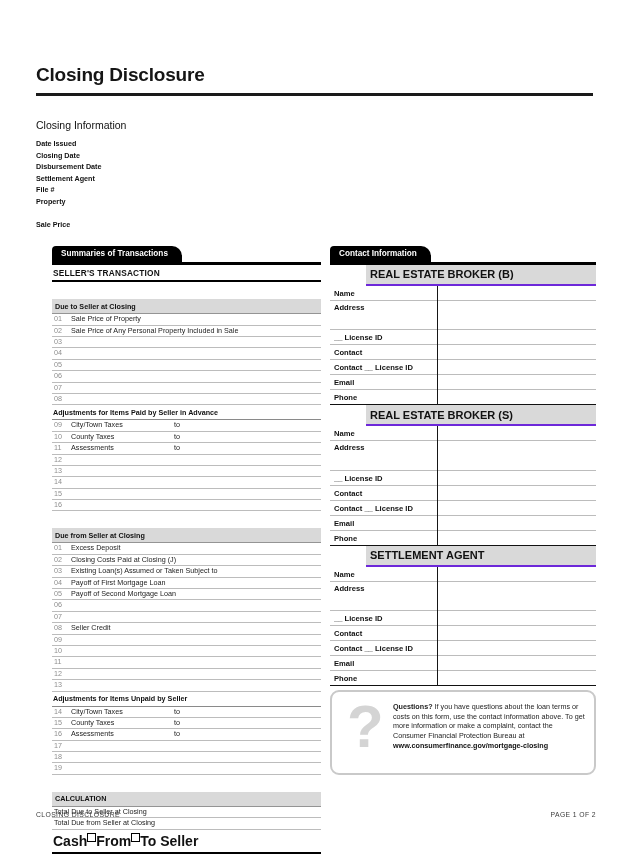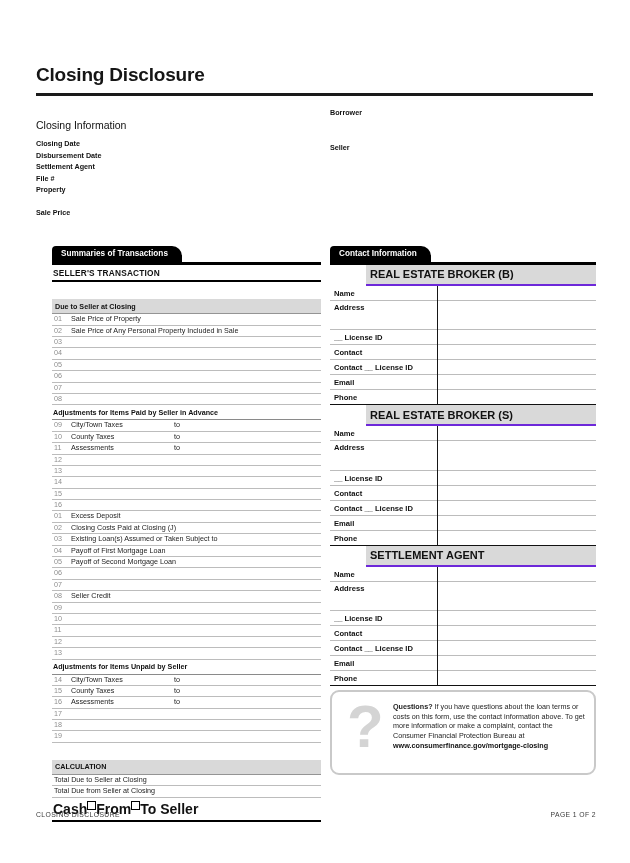--- a/index.html
+++ b/index.html
@@ -59,37 +59,32 @@
 </style>
 </head>
 <body>
 
 <div class="page-title">Closing Disclosure</div>
 <div class="title-rule"></div>
 
 <div class="info-col left">
   <div class="info-heading">Closing Information</div>
   <div id="closing-info-fields">
+      <div class="info-line">Date Issued</div>
       <div class="info-line">Closing Date</div>
       <div class="info-line">Disbursement Date</div>
       <div class="info-line">Settlement Agent</div>
       <div class="info-line">File #</div>
       <div class="info-line">Property</div>
       <div class="info-line"></div>
       <div class="info-line">Sale Price</div>
     </div>
 </div>
 
 <div class="info-col right">
-  <div id="transaction-info-fields">
-      <div class="info-line">Borrower</div>
-      <div class="info-line"></div>
-      <div class="info-line"></div>
-      <div class="info-line">Seller</div>
-    </div>
 </div>
 
 <div class="col-left">
   <div class="tab">Summaries of Transactions</div>
   <div class="tab-rule"></div>
   <div class="section-title">SELLER'S TRANSACTION</div>
   <div id="summaries-groups">
       <div class="group-header gray">Due to Seller at Closing</div>
       <div class="s-row">
         <span class="num">01</span>
@@ -141,20 +136,21 @@
       </div>
       <div class="s-row">
         <span class="num">14</span>
       </div>
       <div class="s-row">
         <span class="num">15</span>
       </div>
       <div class="s-row">
         <span class="num">16</span>
       </div>
+      <div class="group-header gray">Due from Seller at Closing</div>
       <div class="s-row">
         <span class="num">01</span>
         <span class="lbl">Excess Deposit</span>
       </div>
       <div class="s-row">
         <span class="num">02</span>
         <span class="lbl">Closing Costs Paid at Closing (J)</span>
       </div>
       <div class="s-row">
         <span class="num">03</span>

